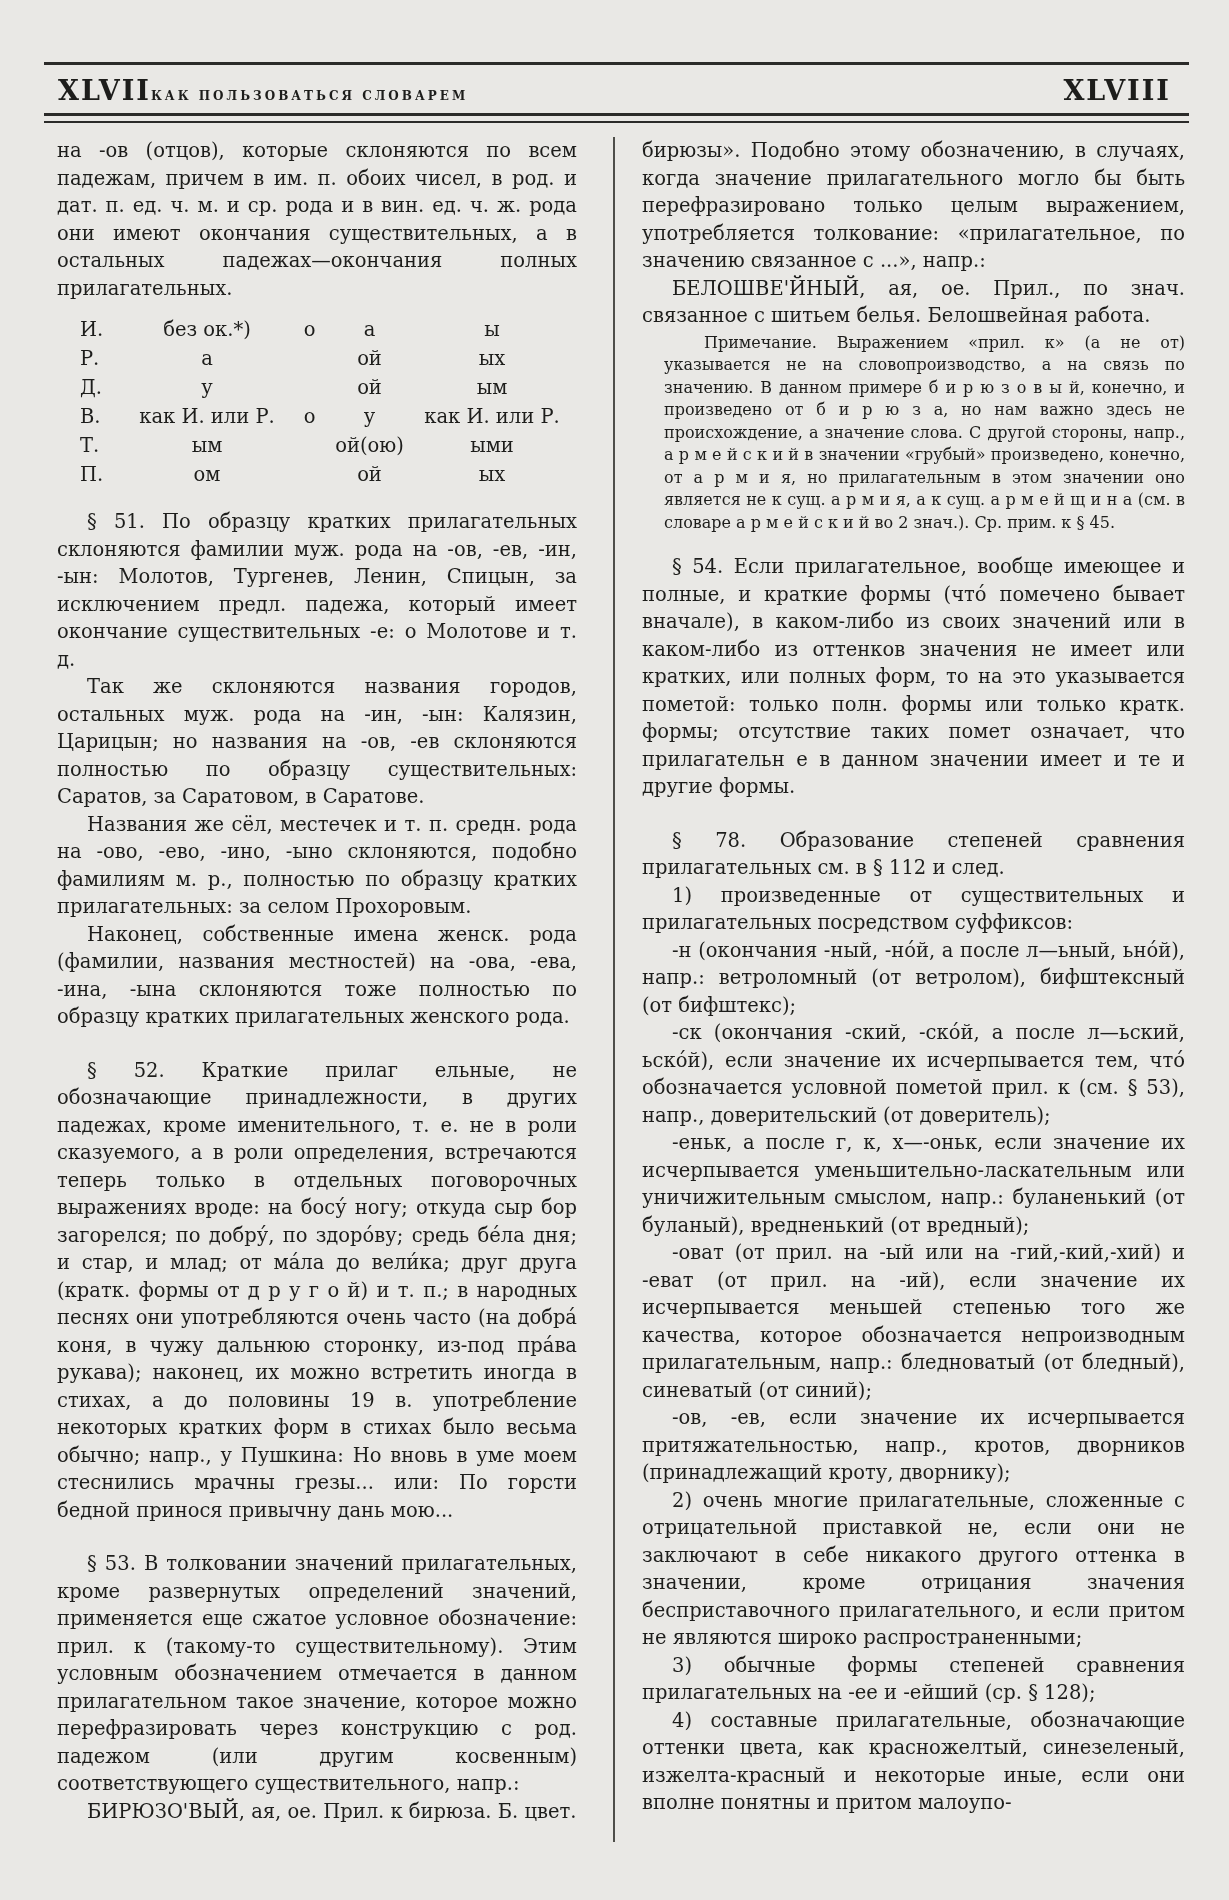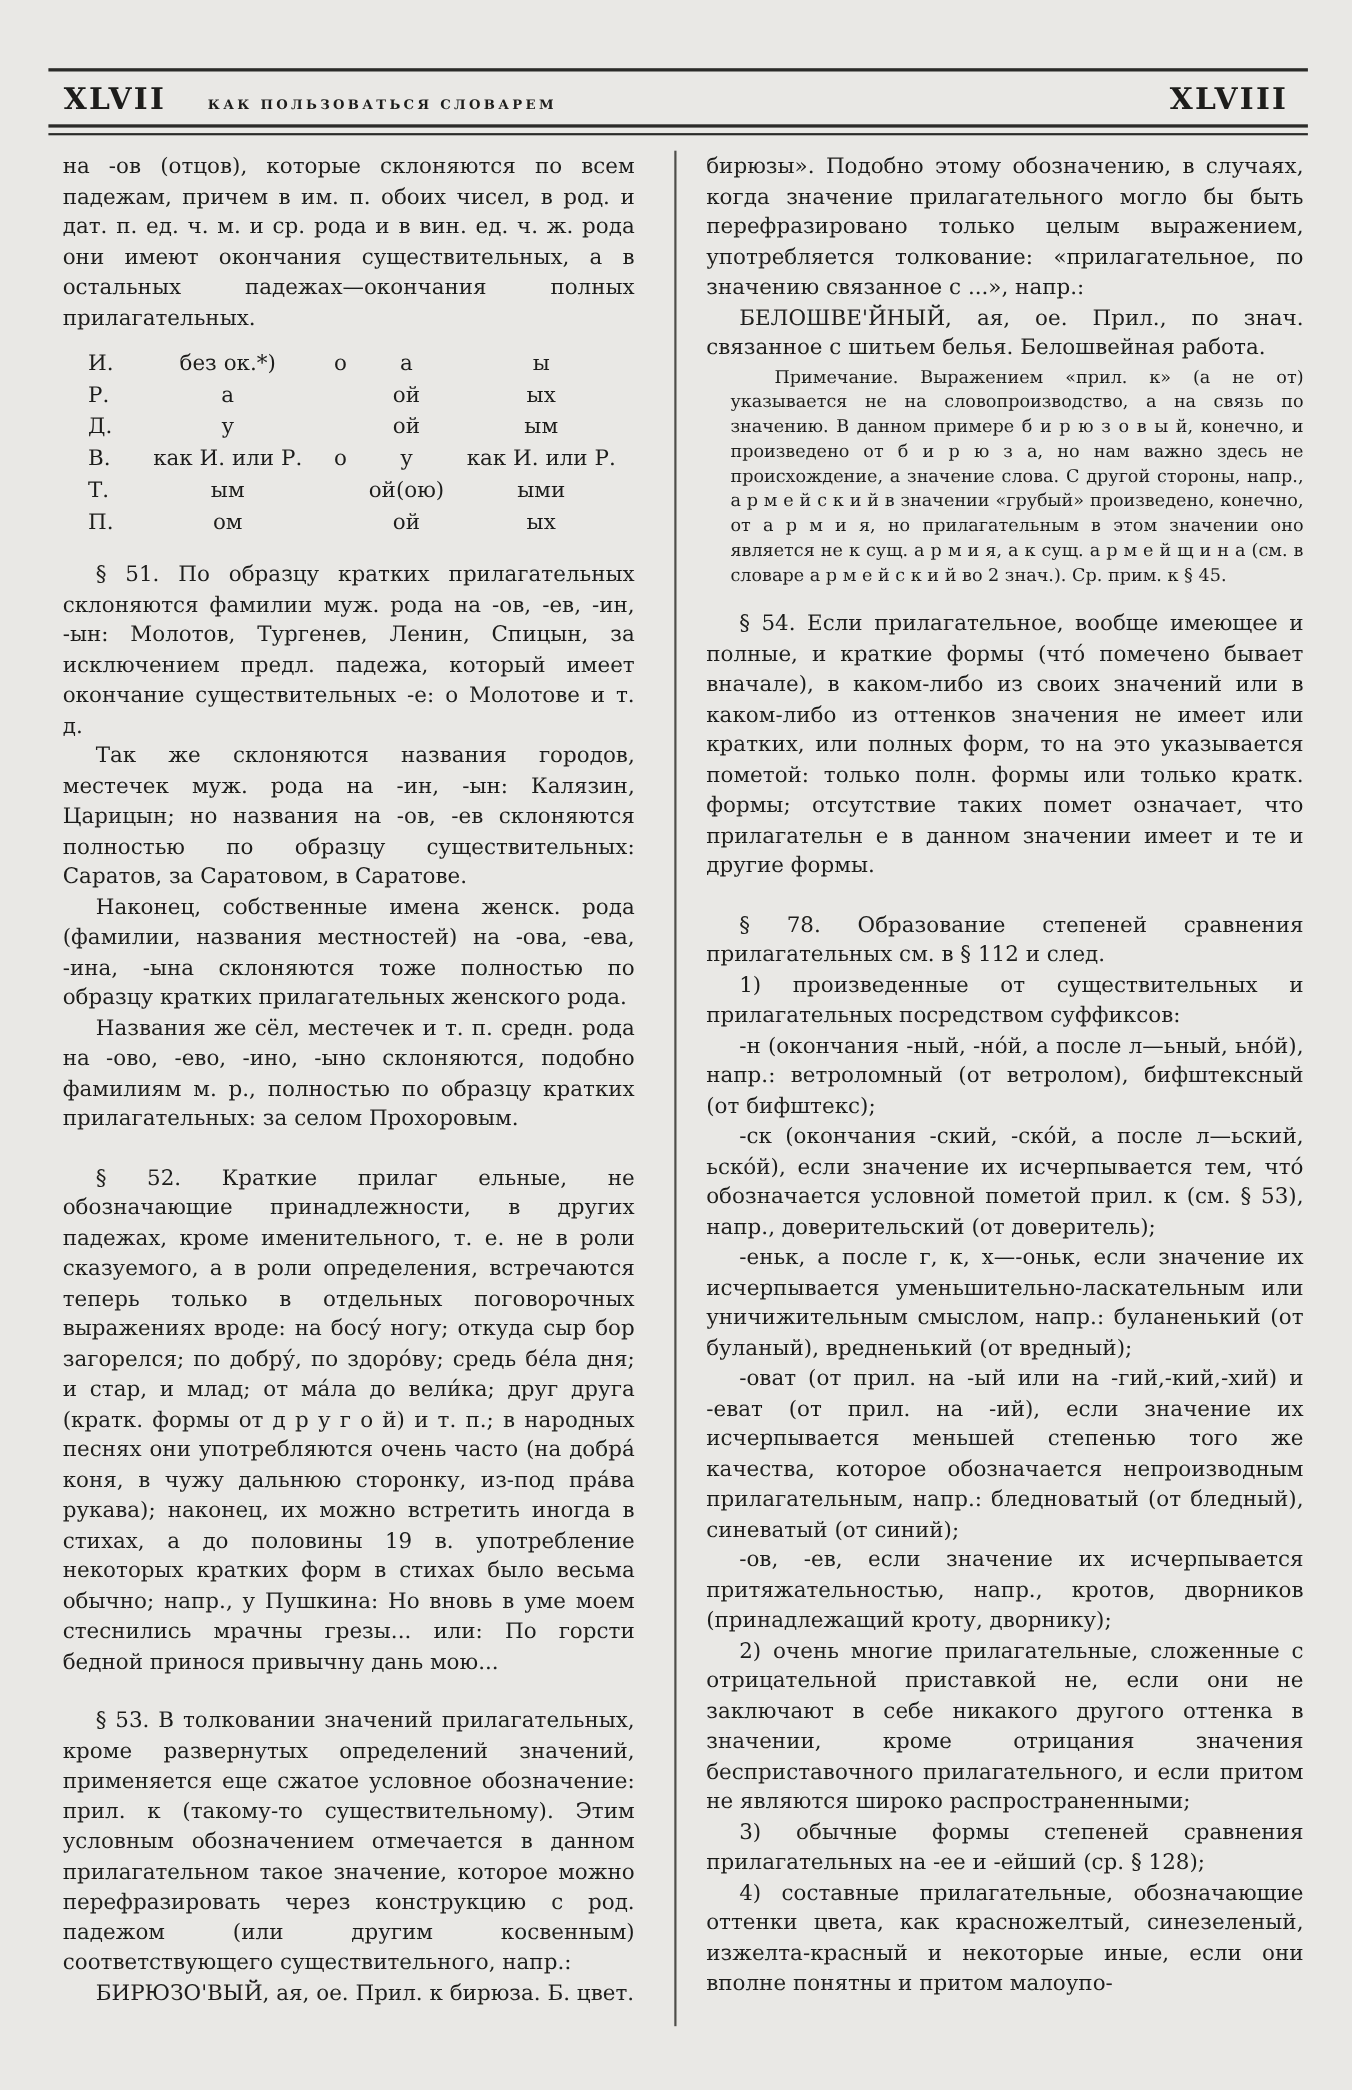--- a/index.html
+++ b/index.html
@@ -4,21 +4,21 @@
 <style>
   html,body{margin:0;padding:0;}
   body{
     width:1229px;height:1900px;overflow:hidden;
     background:#e9e8e5;
     font-family:"DejaVu Serif","Liberation Serif",serif;
     color:#1d1d1b;
   }
   .page{position:relative;width:1229px;height:1900px;}
   .top-rule{margin:62px 40px 0 44px;border-top:3px solid #2b2b29;}
-  .header{display:flex;align-items:baseline;margin:10px 58px 0 58px;gap:38px;}
+  .header{display:flex;align-items:baseline;margin:10px 58px 0 58px;}
   .pagenum{font-size:27px;font-weight:bold;letter-spacing:2px;}
   .running-title{flex:1;font-size:12px;font-weight:bold;letter-spacing:3px;}
   .header-rule{margin:7px 40px 0 44px;height:5px;border-top:3px solid #2b2b29;border-bottom:2px solid #2b2b29;}
   .columns{display:flex;margin:14px 44px 0 57px;min-height:1705px;align-items:stretch;}
   .col{box-sizing:border-box;font-size:19.5px;line-height:27.5px;}
   .col-left{width:556px;padding-right:36px;}
   .col-right{flex:1;padding-left:27px;border-left:2px solid #4e4e4a;}
   .p{margin:0;text-align:justify;}
   .ind{text-indent:30px;}
   .gap-sm{margin-top:19px;}
@@ -92,23 +92,23 @@
           </div>
           <div class="t-row">
             <div class="t-cell c0"><span>П.</span></div>
             <div class="t-cell c1"><span class="seg-b">ом</span></div>
             <div class="t-cell c2"></div>
             <div class="t-cell c3"><span class="seg-b">ой</span></div>
             <div class="t-cell c4"><span class="seg-b">ых</span></div>
           </div>
         </div>
       <p class="p ind gap-sm"><span class="seg-b">§ 51.</span><span> По образцу кратких прилагательных склоняются фамилии муж. рода на </span><span class="seg-b">-ов, -ев, -ин, -ын:</span><span> Молотов, Тургенев, Ленин, Спицын, за исключением предл. падежа, который имеет окончание существительных </span><span class="seg-b">-е:</span><span> о Молотове и т. д.</span></p>
-      <p class="p ind"><span>Так же склоняются названия городов, местечек муж. рода на </span><span class="seg-b">-ин, -ын:</span><span> Калязин, Царицын; но названия на </span><span class="seg-b">-ов, -ев</span><span> склоняются полностью по образцу существительных: Саратов, за Саратовом, в Саратове.</span></p>
+      <p class="p ind"><span>Так же склоняются названия городов, остальных муж. рода на </span><span class="seg-b">-ин, -ын:</span><span> Калязин, Царицын; но названия на </span><span class="seg-b">-ов, -ев</span><span> склоняются полностью по образцу существительных: Саратов, за Саратовом, в Саратове.</span></p>
+      <p class="p ind"><span>Названия же сёл, местечек и т. п. средн. рода на </span><span class="seg-b">-ово, -ево, -ино, -ыно</span><span> склоняются, подобно фамилиям м. р., полностью по образцу кратких прилагательных: за селом Прохоровым.</span></p>
       <p class="p ind"><span>Наконец, собственные имена женск. рода (фамилии, названия местностей) на </span><span class="seg-b">-ова, -ева, -ина, -ына</span><span> склоняются тоже полностью по образцу кратких прилагательных женского рода.</span></p>
-      <p class="p ind"><span>Названия же сёл, местечек и т. п. средн. рода на </span><span class="seg-b">-ово, -ево, -ино, -ыно</span><span> склоняются, подобно фамилиям м. р., полностью по образцу кратких прилагательных: за селом Прохоровым.</span></p>
       <p class="p ind gap-lg"><span class="seg-b">§ 52.</span><span> Краткие прилаг ельные, не обозначающие принадлежности, в других падежах, кроме именительного, т. е. не в роли сказуемого, а в роли определения, встречаются теперь только в отдельных поговорочных выражениях вроде: на босу́ ногу; откуда сыр бор загорелся; по добру́, по здоро́ву; средь бе́ла дня; и стар, и млад; от ма́ла до вели́ка; друг друга (кратк. формы от д р у г о й) и т. п.; в народных песнях они употребляются очень часто (на добра́ коня, в чужу дальнюю сторонку, из-под пра́ва рукава); наконец, их можно встретить иногда в стихах, а до половины 19 в. употребление некоторых кратких форм в стихах было весьма обычно; напр., у Пушкина: </span><span class="seg-i">Но вновь в уме моем стеснились мрачны грезы...</span><span> или: </span><span class="seg-i">По горсти бедной принося привычну дань мою...</span></p>
       <p class="p ind gap-lg"><span class="seg-b">§ 53. В толковании значений</span><span> прилагательных, кроме развернутых определений значений, применяется еще сжатое условное обозначение: </span><span class="seg-i">прил. к</span><span> (такому-то существительному). Этим условным обозначением отмечается в данном прилагательном такое значение, которое можно перефразировать через конструкцию с род. падежом (или другим косвенным) соответствующего существительного, напр.:</span></p>
       <p class="p ind"><span class="seg-b">БИРЮЗО'ВЫЙ,</span><span> ая, ое. </span><span class="seg-i">Прил. к</span><span> бирюза. </span><span class="seg-i">Б. цвет.</span></p>
 
     </div>
 
     <div class="col col-right">
       <p class="p"><span>бирюзы». Подобно этому обозначению, в случаях, когда значение прилагательного могло бы быть перефразировано только целым выражением, употребляется толкование: «прилагательное, по значению связанное с ...», напр.:</span></p>
       <p class="p ind"><span class="seg-b">БЕЛОШВЕ'ЙНЫЙ,</span><span> ая, ое. </span><span class="seg-i">Прил., по знач.</span><span> связанное с шитьем белья. </span><span class="seg-i">Белошвейная работа.</span></p>
       <p class="note"><span class="seg-i">Примечание.</span><span> Выражением «</span><span class="seg-i">прил. к</span><span>» (а не </span><span class="seg-i">от</span><span>) указывается не на словопроизводство, а на связь по значению. В данном примере б и р ю з о в ы й, конечно, и произведено от б и р ю з а, но нам важно здесь не происхождение, а значение слова. С другой стороны, напр., а р м е й с к и й в значении «грубый» произведено, конечно, от а р м и я, но прилагательным в этом значении оно является не к сущ. а р м и я, а к сущ. а р м е й щ и н а (см. в словаре а р м е й с к и й во 2 знач.). Ср. прим. к § 45.</span></p>

